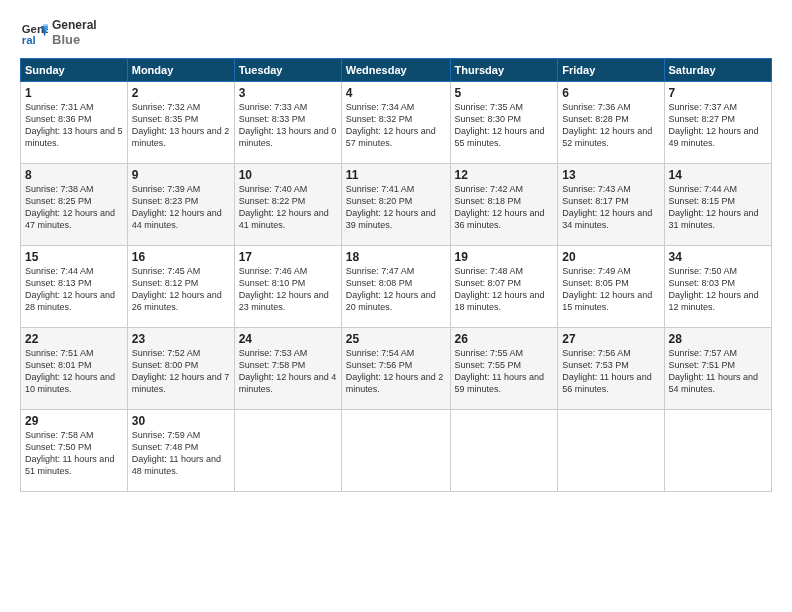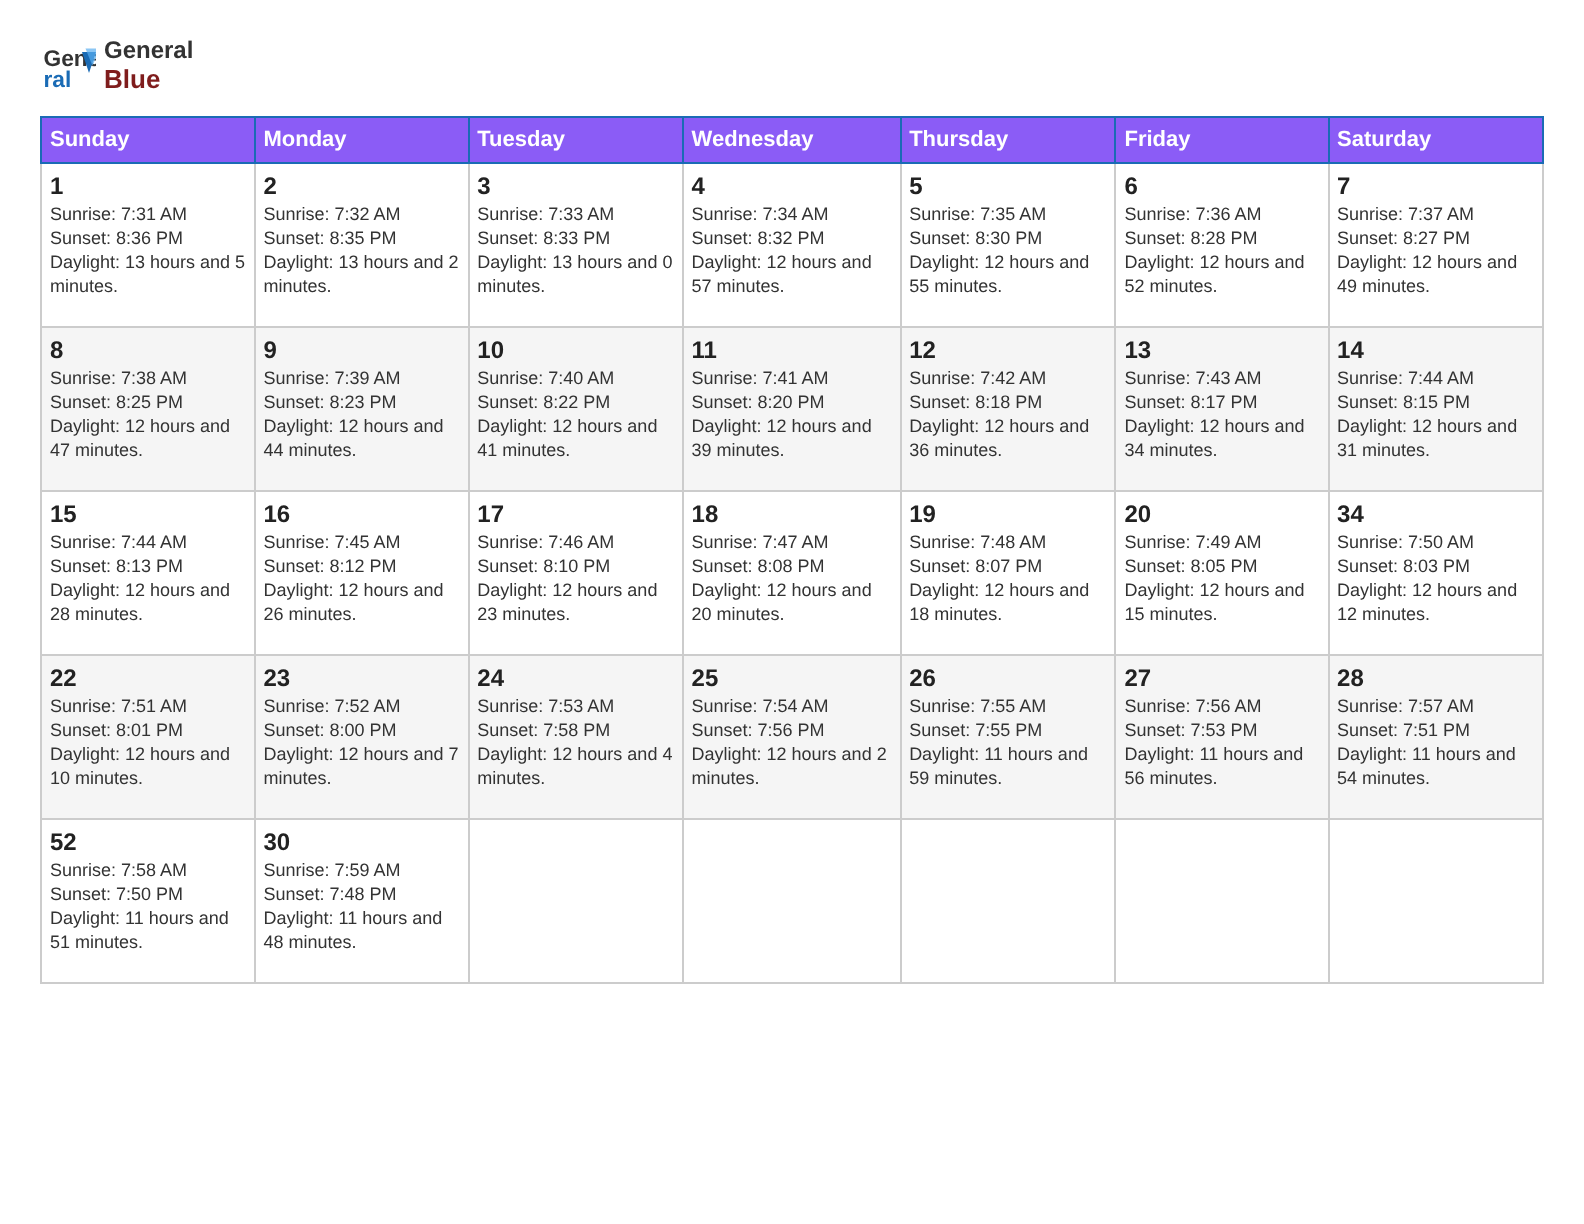--- a/index.html
+++ b/index.html
@@ -43,21 +43,21 @@
     .location {
       font-size: 14px;
       color: #555;
     }
     .calendar-table {
       width: 100%;
       border-collapse: collapse;
       font-size: 10px;
     }
     .calendar-table th {
-      background: #8b5cf6;
+      background: #0c4a6e;
       color: #fff;
       font-size: 11px;
       font-weight: bold;
       padding: 5px 4px;
       text-align: left;
       border: 1px solid #1a6bb5;
     }
     .calendar-table td {
       vertical-align: top;
       border: 1px solid #ccc;
@@ -92,21 +92,21 @@
   <div class="header">
     <div class="logo">
       <svg class="logo-icon" viewBox="0 0 32 32">
         <text x="2" y="16" font-size="13" font-weight="bold" fill="#333">Gene-</text>
         <text x="2" y="28" font-size="13" font-weight="bold" fill="#1a6bb5">ral</text>
         <polygon points="24,8 32,8 28,20" fill="#1a6bb5"></polygon>
         <polygon points="26,6 34,6 30,16" fill="#5aaef0" opacity="0.7"></polygon>
       </svg>
       <div style="line-height:1.2;">
         <div style="font-size:12px;font-weight:bold;color:#333;">General</div>
-        <div style="font-size:13px;font-weight:bold;color:#7f1d1d;">Blue</div>
+        <div style="font-size:13px;font-weight:bold;color:#737373;">Blue</div>
       </div>
     </div>
   </div>
 
   <table class="calendar-table">
     <thead>
       <tr>
         <th>Sunday</th>
         <th>Monday</th>
         <th>Tuesday</th>
@@ -147,21 +147,21 @@
         <tr>
           <td><span class="day-num">22</span><span class="day-detail">Sunrise: 7:51 AM<br>Sunset: 8:01 PM<br>Daylight: 12 hours and 10 minutes.</span></td>
           <td><span class="day-num">23</span><span class="day-detail">Sunrise: 7:52 AM<br>Sunset: 8:00 PM<br>Daylight: 12 hours and 7 minutes.</span></td>
           <td><span class="day-num">24</span><span class="day-detail">Sunrise: 7:53 AM<br>Sunset: 7:58 PM<br>Daylight: 12 hours and 4 minutes.</span></td>
           <td><span class="day-num">25</span><span class="day-detail">Sunrise: 7:54 AM<br>Sunset: 7:56 PM<br>Daylight: 12 hours and 2 minutes.</span></td>
           <td><span class="day-num">26</span><span class="day-detail">Sunrise: 7:55 AM<br>Sunset: 7:55 PM<br>Daylight: 11 hours and 59 minutes.</span></td>
           <td><span class="day-num">27</span><span class="day-detail">Sunrise: 7:56 AM<br>Sunset: 7:53 PM<br>Daylight: 11 hours and 56 minutes.</span></td>
           <td><span class="day-num">28</span><span class="day-detail">Sunrise: 7:57 AM<br>Sunset: 7:51 PM<br>Daylight: 11 hours and 54 minutes.</span></td>
         </tr>
         <tr>
-          <td><span class="day-num">52</span><span class="day-detail">Sunrise: 7:58 AM<br>Sunset: 7:50 PM<br>Daylight: 11 hours and 51 minutes.</span></td>
+          <td><span class="day-num">29</span><span class="day-detail">Sunrise: 7:58 AM<br>Sunset: 7:50 PM<br>Daylight: 11 hours and 51 minutes.</span></td>
           <td><span class="day-num">30</span><span class="day-detail">Sunrise: 7:59 AM<br>Sunset: 7:48 PM<br>Daylight: 11 hours and 48 minutes.</span></td>
           <td class="empty-cell"></td>
           <td class="empty-cell"></td>
           <td class="empty-cell"></td>
           <td class="empty-cell"></td>
           <td class="empty-cell"></td>
         </tr>
       </tbody>
   </table>
 </div>

